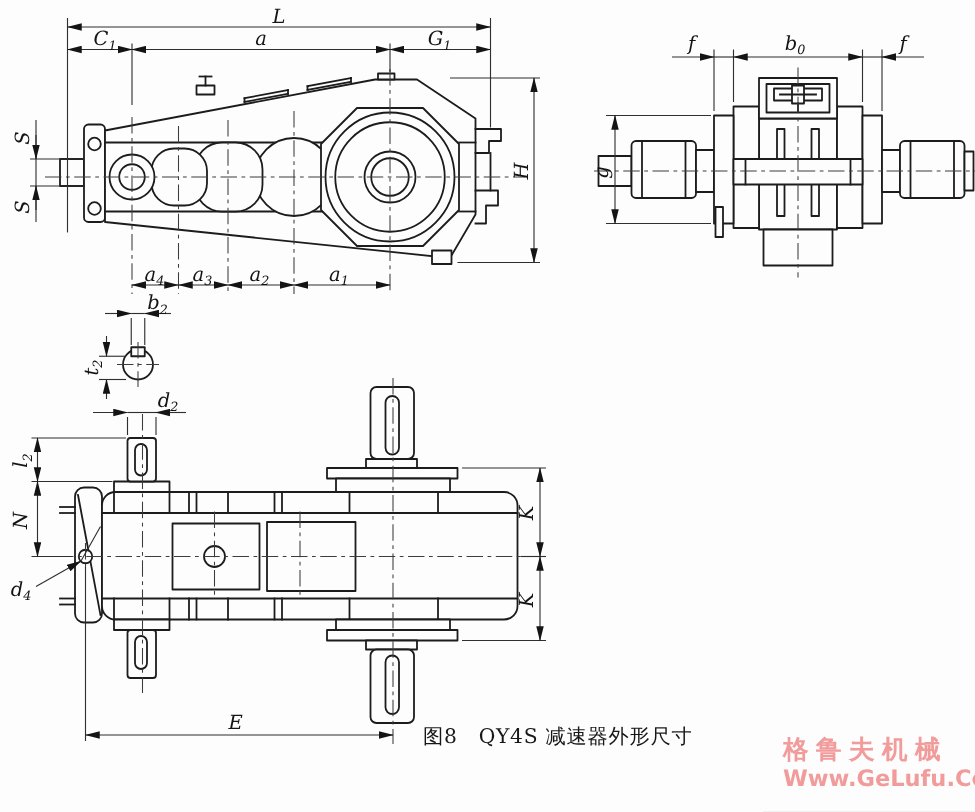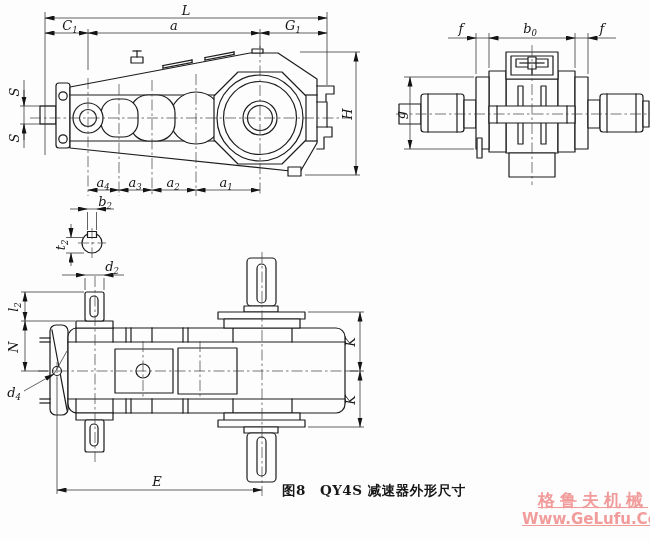--- a/index.html
+++ b/index.html
@@ -14,26 +14,26 @@
   .objf { stroke:#1c1c1c; stroke-width:1.2; fill:#fdfdfd; stroke-linejoin:round; }
   .thin { stroke:#2f2f2f; stroke-width:0.75; fill:none; }
   .cl   { stroke:#3c3c3c; stroke-width:0.7; fill:none; stroke-dasharray:11 3 2.5 3; }
 
   .dim-label { font-family:"DejaVu Serif","Liberation Serif",serif; font-style:italic;
                font-size:13px; fill:#141414; text-anchor:middle; }
   .dim-label .sub { font-size:8.5px; }
 
   .caption { position:absolute; left:282px; top:482px; white-space:nowrap;
              color:#171717; font-family:"DejaVu Serif","Liberation Serif",serif;
-             font-weight:700; font-size:13.5px; letter-spacing:0.5px; }
+             font-weight:400; font-size:13.5px; letter-spacing:0.5px; }
   .caption .fig-no { margin-right:14px; }
 
-  .watermark { position:absolute; left:522px; top:491px; width:126px; text-align:right;
+  .watermark { position:absolute; left:522px; top:491px; width:126px; text-align:left;
                color:#f29b9b; font-family:"DejaVu Sans","Liberation Sans",sans-serif;
-               font-weight:bold;text-decoration:underline; }
+               font-weight:bold; }
   .watermark .wm1 { font-size:17px; letter-spacing:5px; line-height:1.15; white-space:nowrap; }
   .watermark .wm2 { font-size:15px; letter-spacing:0px; line-height:1.15; white-space:nowrap; }
 </style>
 </head>
 <body>
 
 <div class="page">
 
 <svg width="650" height="541" viewBox="0 0 650 541">
   <defs>

